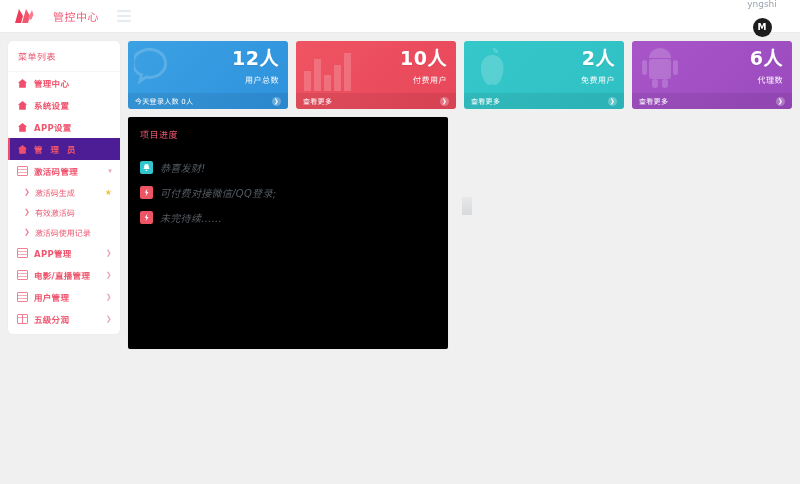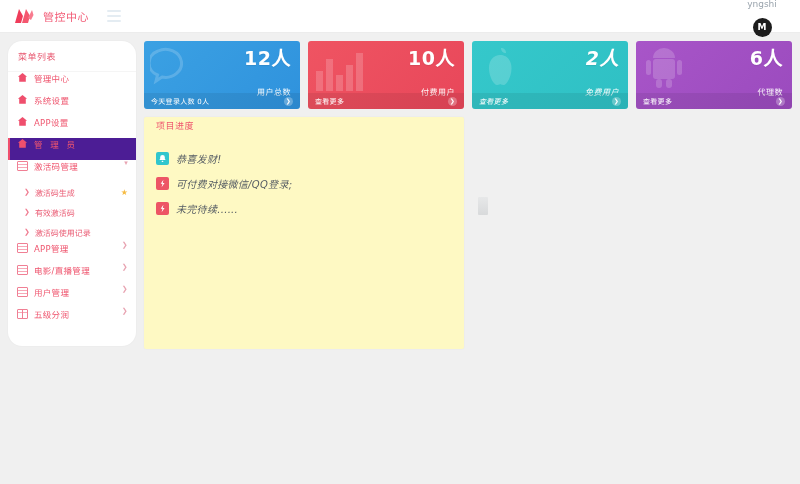--- a/index.html
+++ b/index.html
@@ -14,21 +14,21 @@
   
   .topbar {
     position: relative;
     height: 33px;
     background: #ffffff;
     border-bottom: 1px solid #ececec;
     display: flex;
     align-items: center;
     padding: 0 10px 0 14px;
   }
-  .brand { display: flex; align-items: center; gap: 9px; }
+  .brand { display: flex; align-items: center; gap: 19px; }
   .logo-mark { width: 20px; height: 16px; position: relative; }
   .logo-mark svg { display: block; }
   .brand-title {
     font-size: 11px;
     color: #f25b76;
     letter-spacing: 0.5px;
     font-weight: 500;
     white-space: nowrap;
   }
   .menu-toggle {
@@ -77,45 +77,47 @@
     opacity: .5;
     display: flex; align-items: center; justify-content: center;
     cursor: pointer;
   }
 
   
   .layout { display: flex; align-items: flex-start; }
 
   
   .sidebar {
-    width: 128px;
+    width: 112px;
     margin: 8px 0 0 8px;
     background: #ffffff;
-    border-radius: 14px;
-    padding-bottom: 16px;
+    border-radius: 5px;
+    padding-bottom: 4px;
     box-shadow: 0 0 2px rgba(0,0,0,0.05);
     flex: none;
     position: relative;
   }
   .sidebar-title {
     font-size: 9px;
     color: #e8576f;
     padding: 9px 10px 8px 10px;
     border-bottom: 1px solid #f5f5f5;
     letter-spacing: .5px;
   }
   .nav-item {
     display: flex;
+    align-items: center;
     height: 22px;
     padding: 0 8px 0 9px;
     font-size: 8.5px;
     color: #ef566f;
     cursor: pointer;
     position: relative;
     letter-spacing: .3px;
+    font-weight: bold;
   }
   .nav-item.active { background: #4c1d95; }
   .nav-item.active::before {
     content: "";
     position: absolute;
     left: 0; top: 0; bottom: 0;
     width: 2px;
     background: #ef4f6d;
   }
   .nav-icon {
@@ -198,21 +200,21 @@
     line-height: 1;
   }
   .card-num {
     font-size: 19px;
     font-weight: bold;
     letter-spacing: .5px;
     text-shadow: 0 1px 1px rgba(0,0,0,.08);
   }
   .card-caption {
     font-size: 8px;
-    margin-top: 21px;
+    margin-top: 9px;
     letter-spacing: .5px;
     opacity: .95;
   }
   .card-footer {
     position: absolute;
     left: 0; right: 0; bottom: 0;
     height: 16px;
     background: rgba(0,0,0,0.07);
     display: flex;
     align-items: center;
@@ -225,31 +227,31 @@
     margin-left: auto;
     width: 9px; height: 9px;
     border-radius: 50%;
     background: rgba(255,255,255,0.28);
     font-size: 6px;
     display: flex; align-items: center; justify-content: center;
     line-height: 1;
   }
   .card-blue   { background: linear-gradient(135deg,#3ba1e3 0%,#2f92dd 100%); }
   .card-red    { background: linear-gradient(135deg,#ef5462 0%,#e8475a 100%); }
-  .card-teal   { background: linear-gradient(135deg,#35c8cb 0%,#2fc0c4 100%); font-style: italic; }
+  .card-teal   { background: linear-gradient(135deg,#35c8cb 0%,#2fc0c4 100%); }
   .card-purple { background: linear-gradient(135deg,#a855c8 0%,#9b4bbe 100%); }
 
   .panel {
     margin-top: 8px;
-    background: #fef9c3;
+    background: #000000;
     border-radius: 2px;
     width: 320px;
     height: 232px;
     box-shadow: 0 0 2px rgba(0,0,0,0.05);
-    padding: 2px 12px;
+    padding: 11px 12px;
     position: relative;
   }
   .panel-title {
     font-size: 9px;
     color: #ef566f;
     letter-spacing: .5px;
     margin-bottom: 14px;
   }
   .progress-item {
     display: flex;

